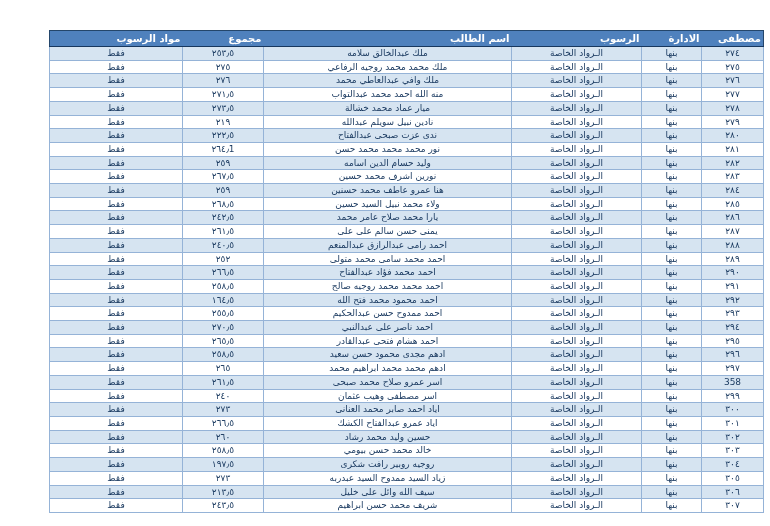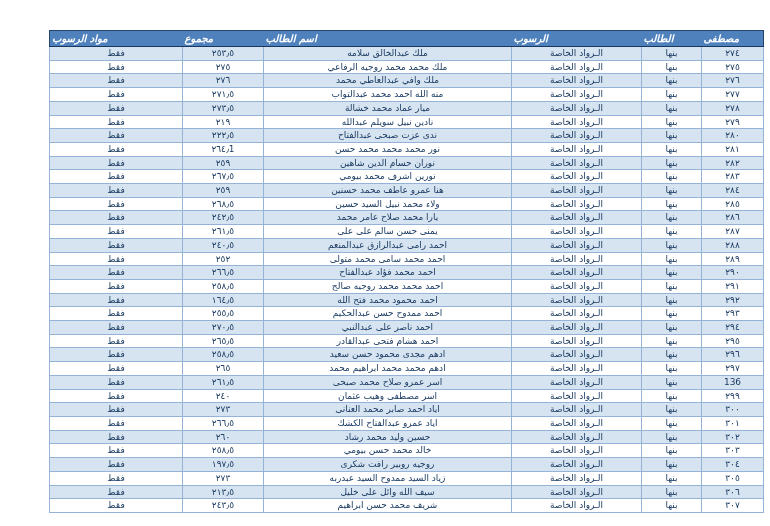--- a/index.html
+++ b/index.html
@@ -7,23 +7,22 @@
     width:770px;height:526px;background:#ffffff;position:relative;overflow:hidden;
     font-family:"DejaVu Sans", sans-serif;
   }
   .sheet{position:absolute;top:30px;left:49px;}
   table.results{
     border-collapse:collapse;table-layout:fixed;direction:rtl;width:714px;
     border:1px solid #24466b;
   }
   table.results th{
     background:#4f81bd;color:#ffffff;font-weight:bold;font-size:10px;
-    height:15px;padding:0 2px;text-align:left;vertical-align:middle;
+    height:15px;padding:0 2px;text-align:right;vertical-align:middle;
     border-bottom:1px solid #17375e;
-    font-style:italic;
   }
   table.results td{
     font-size:9px;color:#17375e;height:12.7px;line-height:12.7px;
     padding:0 2px;text-align:center;vertical-align:middle;
     border:1px solid #95b3d7;
     overflow:hidden;white-space:nowrap;
   }
   table.results tbody tr:nth-child(odd) td{background:#d6e4f1;}
   table.results tbody tr:nth-child(even) td{background:#ffffff;}
   col.c-seat{width:62px;}
@@ -48,21 +47,21 @@
       <col class="c-seat">
         <col class="c-admin">
         <col class="c-school">
       <col class="c-name">
         <col class="c-total">
         <col class="c-fail">
     </colgroup>
     <thead>
       <tr>
         <th>مصطفى</th>
-        <th>الطالب</th>
+        <th>الادارة</th>
         <th>الرسوب</th>
         <th>اسم الطالب</th>
         <th>مجموع</th>
         <th>مواد الرسوب</th>
       </tr>
     </thead>
     <tbody>
         <tr>
     <td>٢٧٤</td>
     <td>بنها</td>
@@ -124,29 +123,29 @@
     <td>بنها</td>
     <td>الـرواد الخاصة</td>
     <td>نور محمد محمد محمد حسن</td>
     <td>٢٦٤٫1</td>
     <td>فقط</td>
   </tr>
         <tr>
     <td>٢٨٢</td>
     <td>بنها</td>
     <td>الـرواد الخاصة</td>
-    <td>نوران حسام الدين شاهين</td>
+    <td>وليد حسام الدين اسامه</td>
     <td>٢٥٩</td>
     <td>فقط</td>
   </tr>
         <tr>
     <td>٢٨٣</td>
     <td>بنها</td>
     <td>الـرواد الخاصة</td>
-    <td>نورين اشرف محمد بيومي</td>
+    <td>نورين اشرف محمد حسين</td>
     <td>٢٦٧٫٥</td>
     <td>فقط</td>
   </tr>
         <tr>
     <td>٢٨٤</td>
     <td>بنها</td>
     <td>الـرواد الخاصة</td>
     <td>هنا عمرو عاطف محمد حسنين</td>
     <td>٢٥٩</td>
     <td>فقط</td>
@@ -249,21 +248,21 @@
   </tr>
         <tr>
     <td>٢٩٧</td>
     <td>بنها</td>
     <td>الـرواد الخاصة</td>
     <td>ادهم محمد محمد ابراهيم محمد</td>
     <td>٢٦٥</td>
     <td>فقط</td>
   </tr>
         <tr>
-    <td>136</td>
+    <td>358</td>
     <td>بنها</td>
     <td>الـرواد الخاصة</td>
     <td>اسر عمرو صلاح محمد صبحى</td>
     <td>٢٦١٫٥</td>
     <td>فقط</td>
   </tr>
         <tr>
     <td>٢٩٩</td>
     <td>بنها</td>
     <td>الـرواد الخاصة</td>

